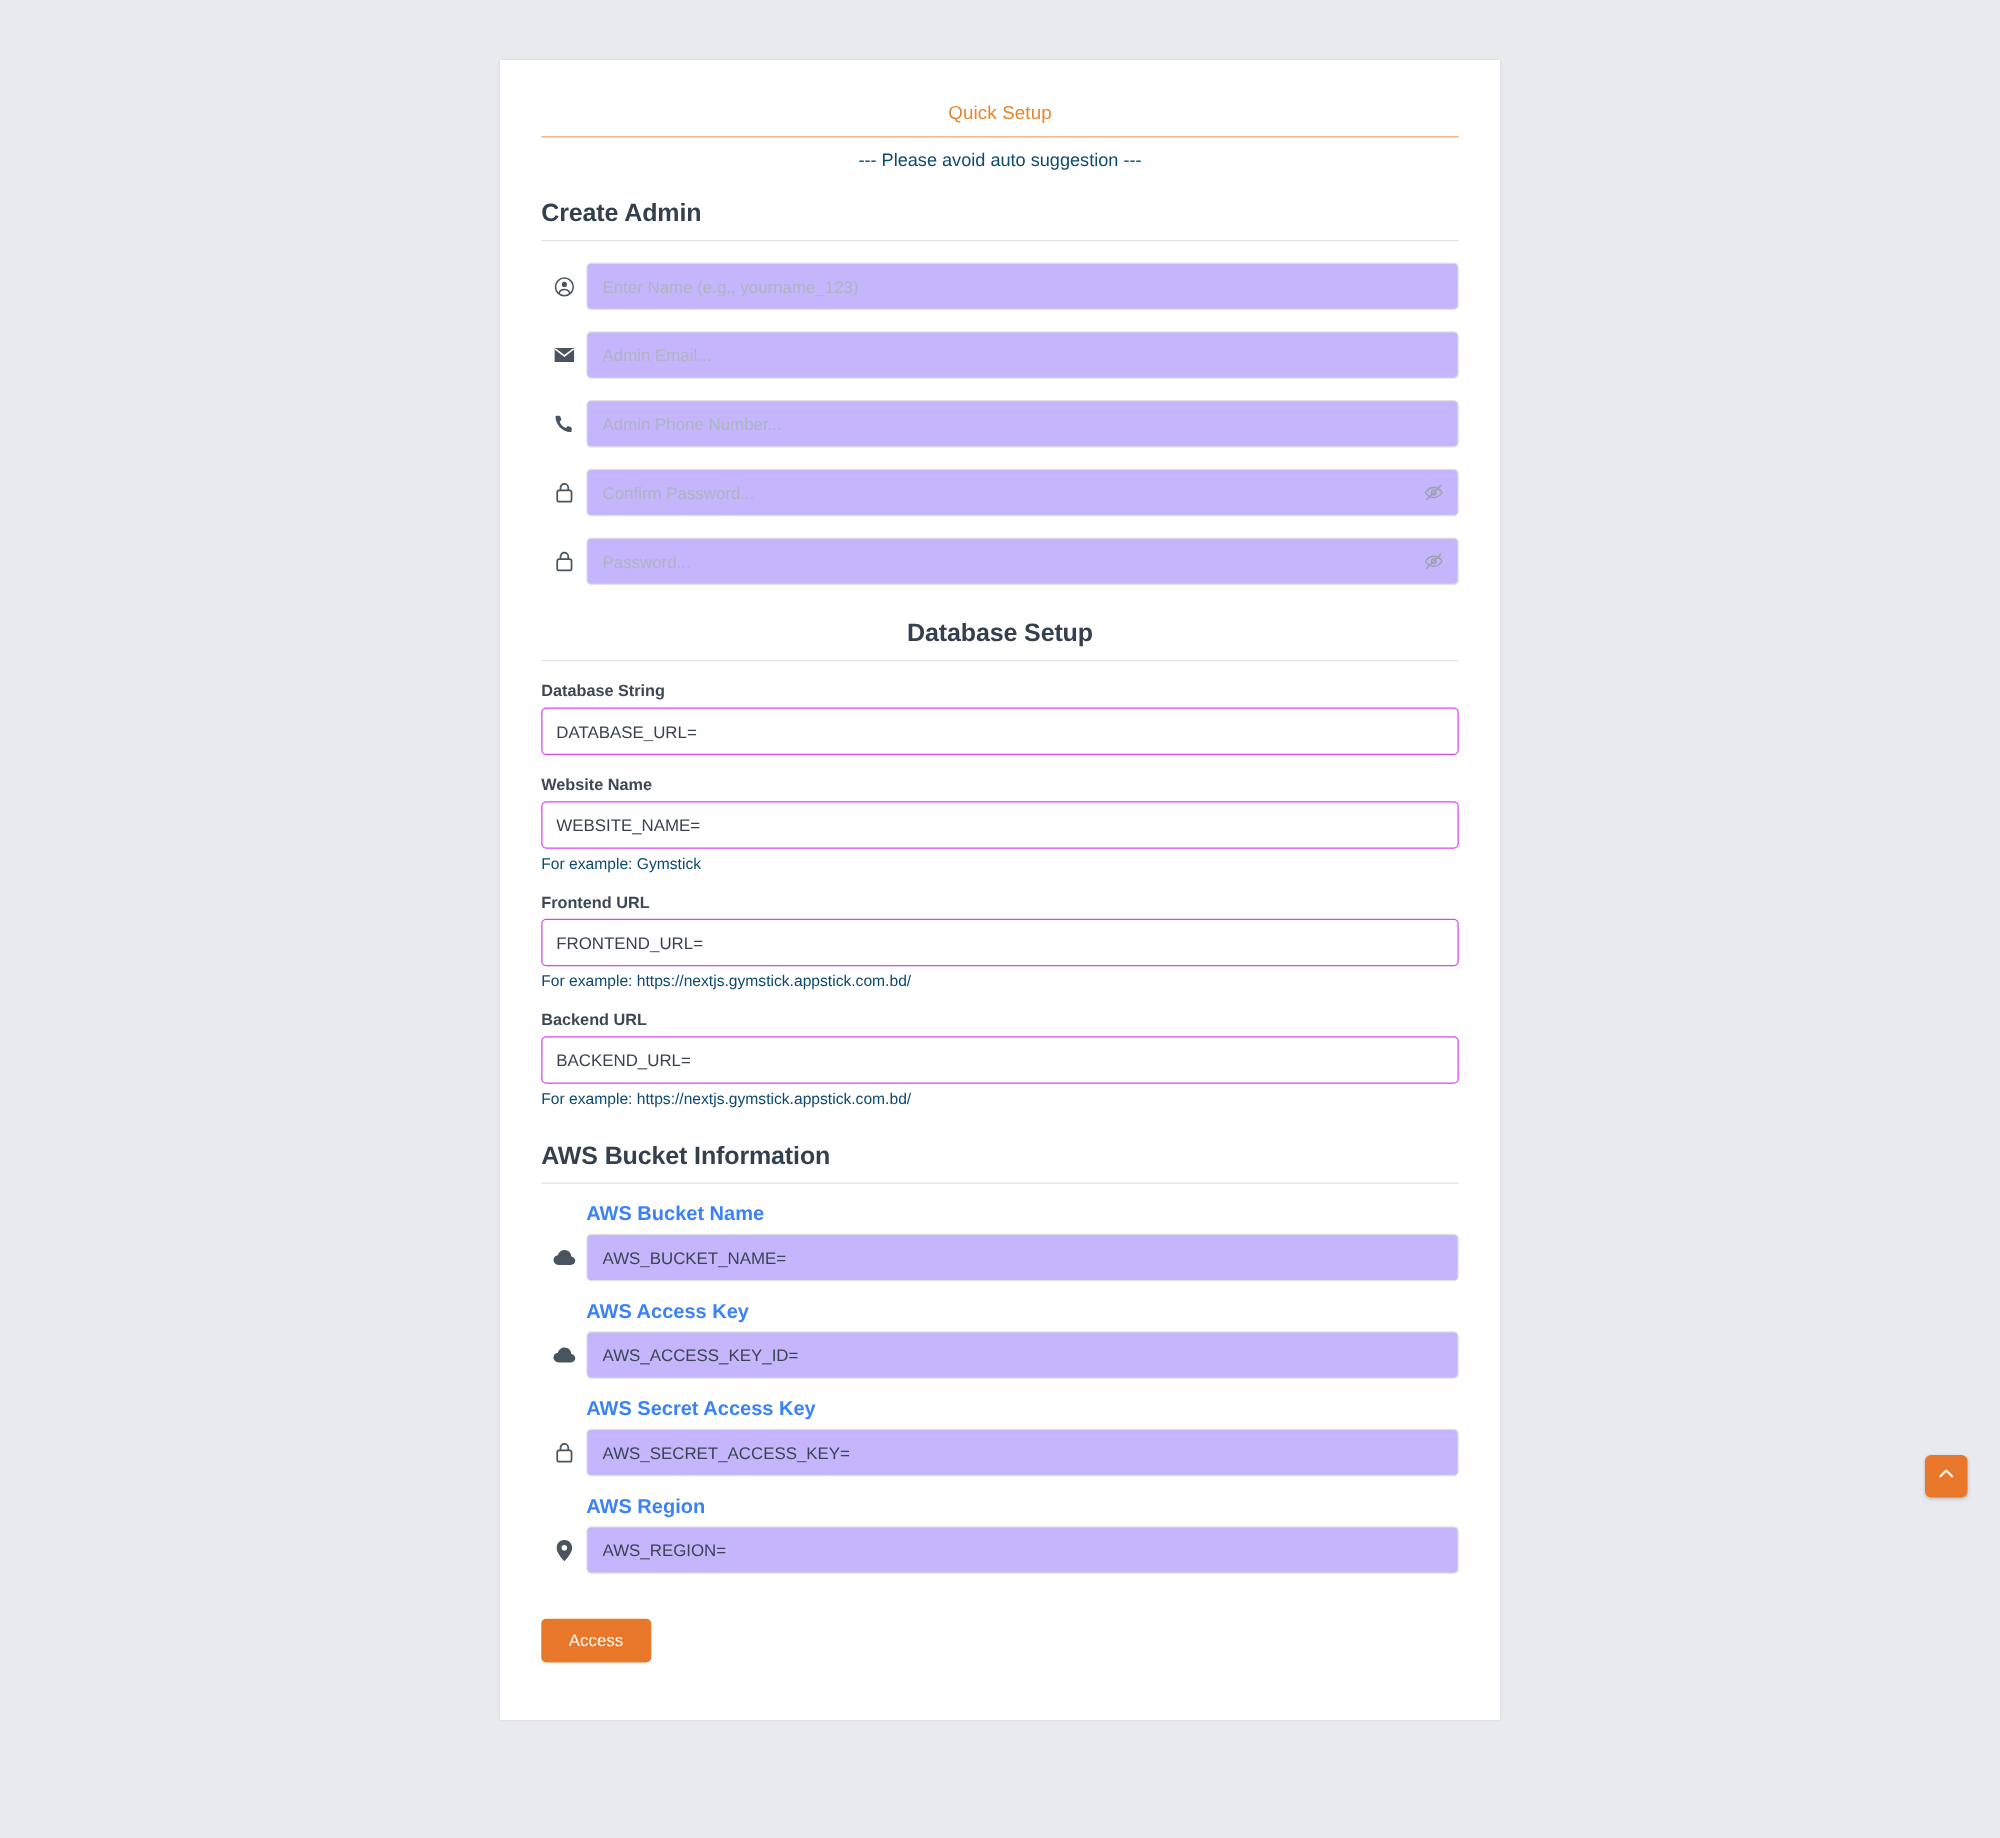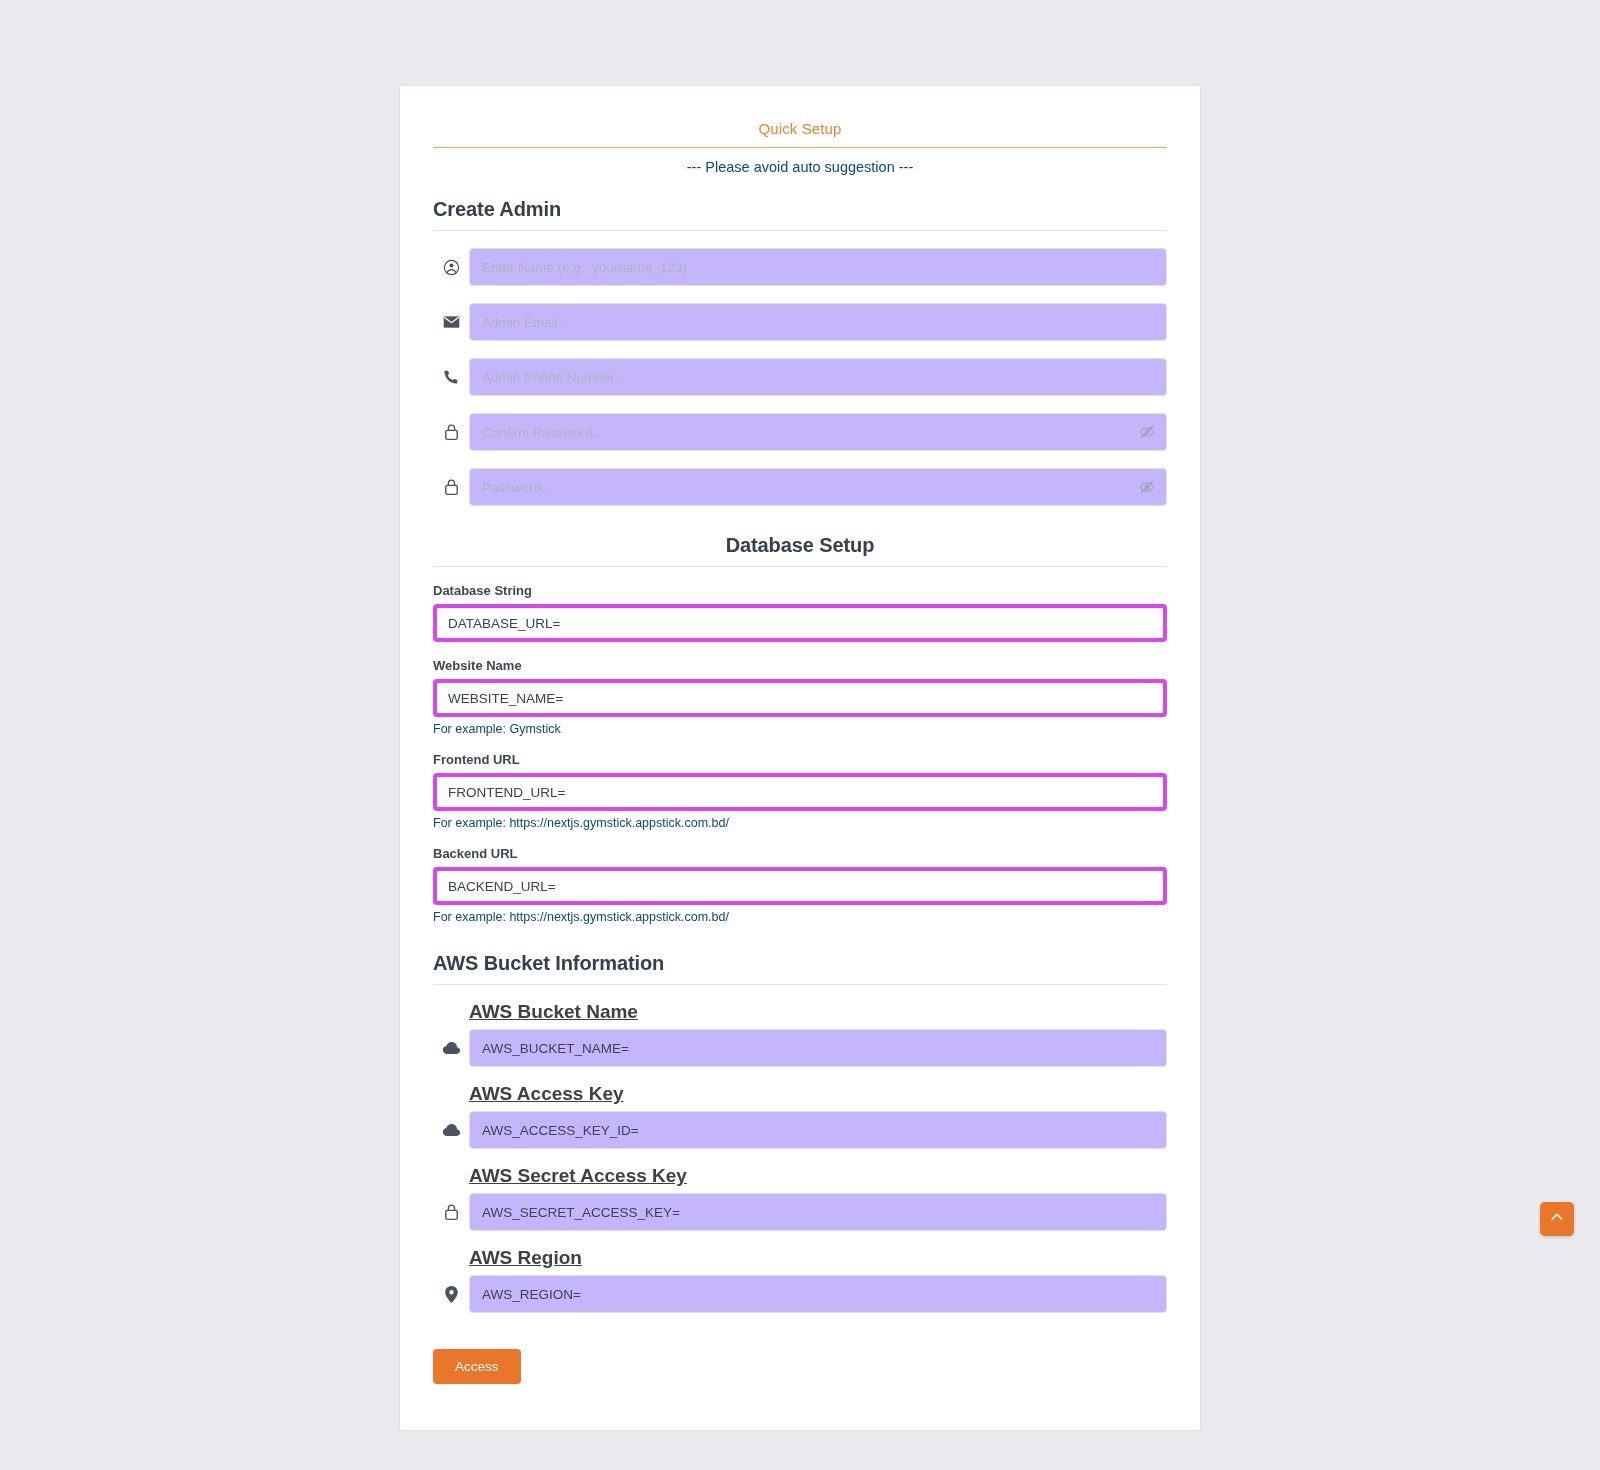--- a/index.html
+++ b/index.html
@@ -9,21 +9,20 @@
     width: 1600px;
     height: 1470px;
     background: #e9eaee;
     font-family: "Liberation Sans", sans-serif;
     overflow: hidden;
   }
   .page {
     position: relative;
     width: 1600px;
     height: 1228px;
-    margin-top: 38px;
   }
   .card {
     position: absolute;
     left: 400px;
     top: 48px;
     width: 800px;
     min-height: 1313px;
     background: #ffffff;
     box-shadow: 0 0 2px rgba(0,0,0,0.10);
   }
@@ -107,37 +106,36 @@
     margin-bottom: 6px;
   }
   .hint {
     font-size: 12.5px;
     color: #0c4a6e;
     margin-top: 5px;
   }
   .full-input {
     width: 100%;
     height: 38px;
-    border: 4px solid #d946ef;
+    border: 1px solid #d946ef;
     border-radius: 4px;
     padding: 0 11px;
     font-size: 13.5px;
     color: #39424e;
     font-family: "Liberation Sans", sans-serif;
     outline: none;
     background: #fff;
   }
   .aws-group { margin-top: 16px; }
   .aws-label {
-    font-size: 19px;
-    color: #404040;
+    font-size: 16px;
+    color: #3b82f6;
     font-weight: bold;
     margin-left: 36px;
     margin-bottom: 6px;
-    text-decoration: underline;
   }
   .submit-wrap { margin-top: 36px; padding-bottom: 46px; }
   button.submit {
     background: #e8772a;
     border: none;
     color: #fff;
     font-size: 13.5px;
     padding: 10px 22px;
     border-radius: 4px;
     cursor: pointer;

